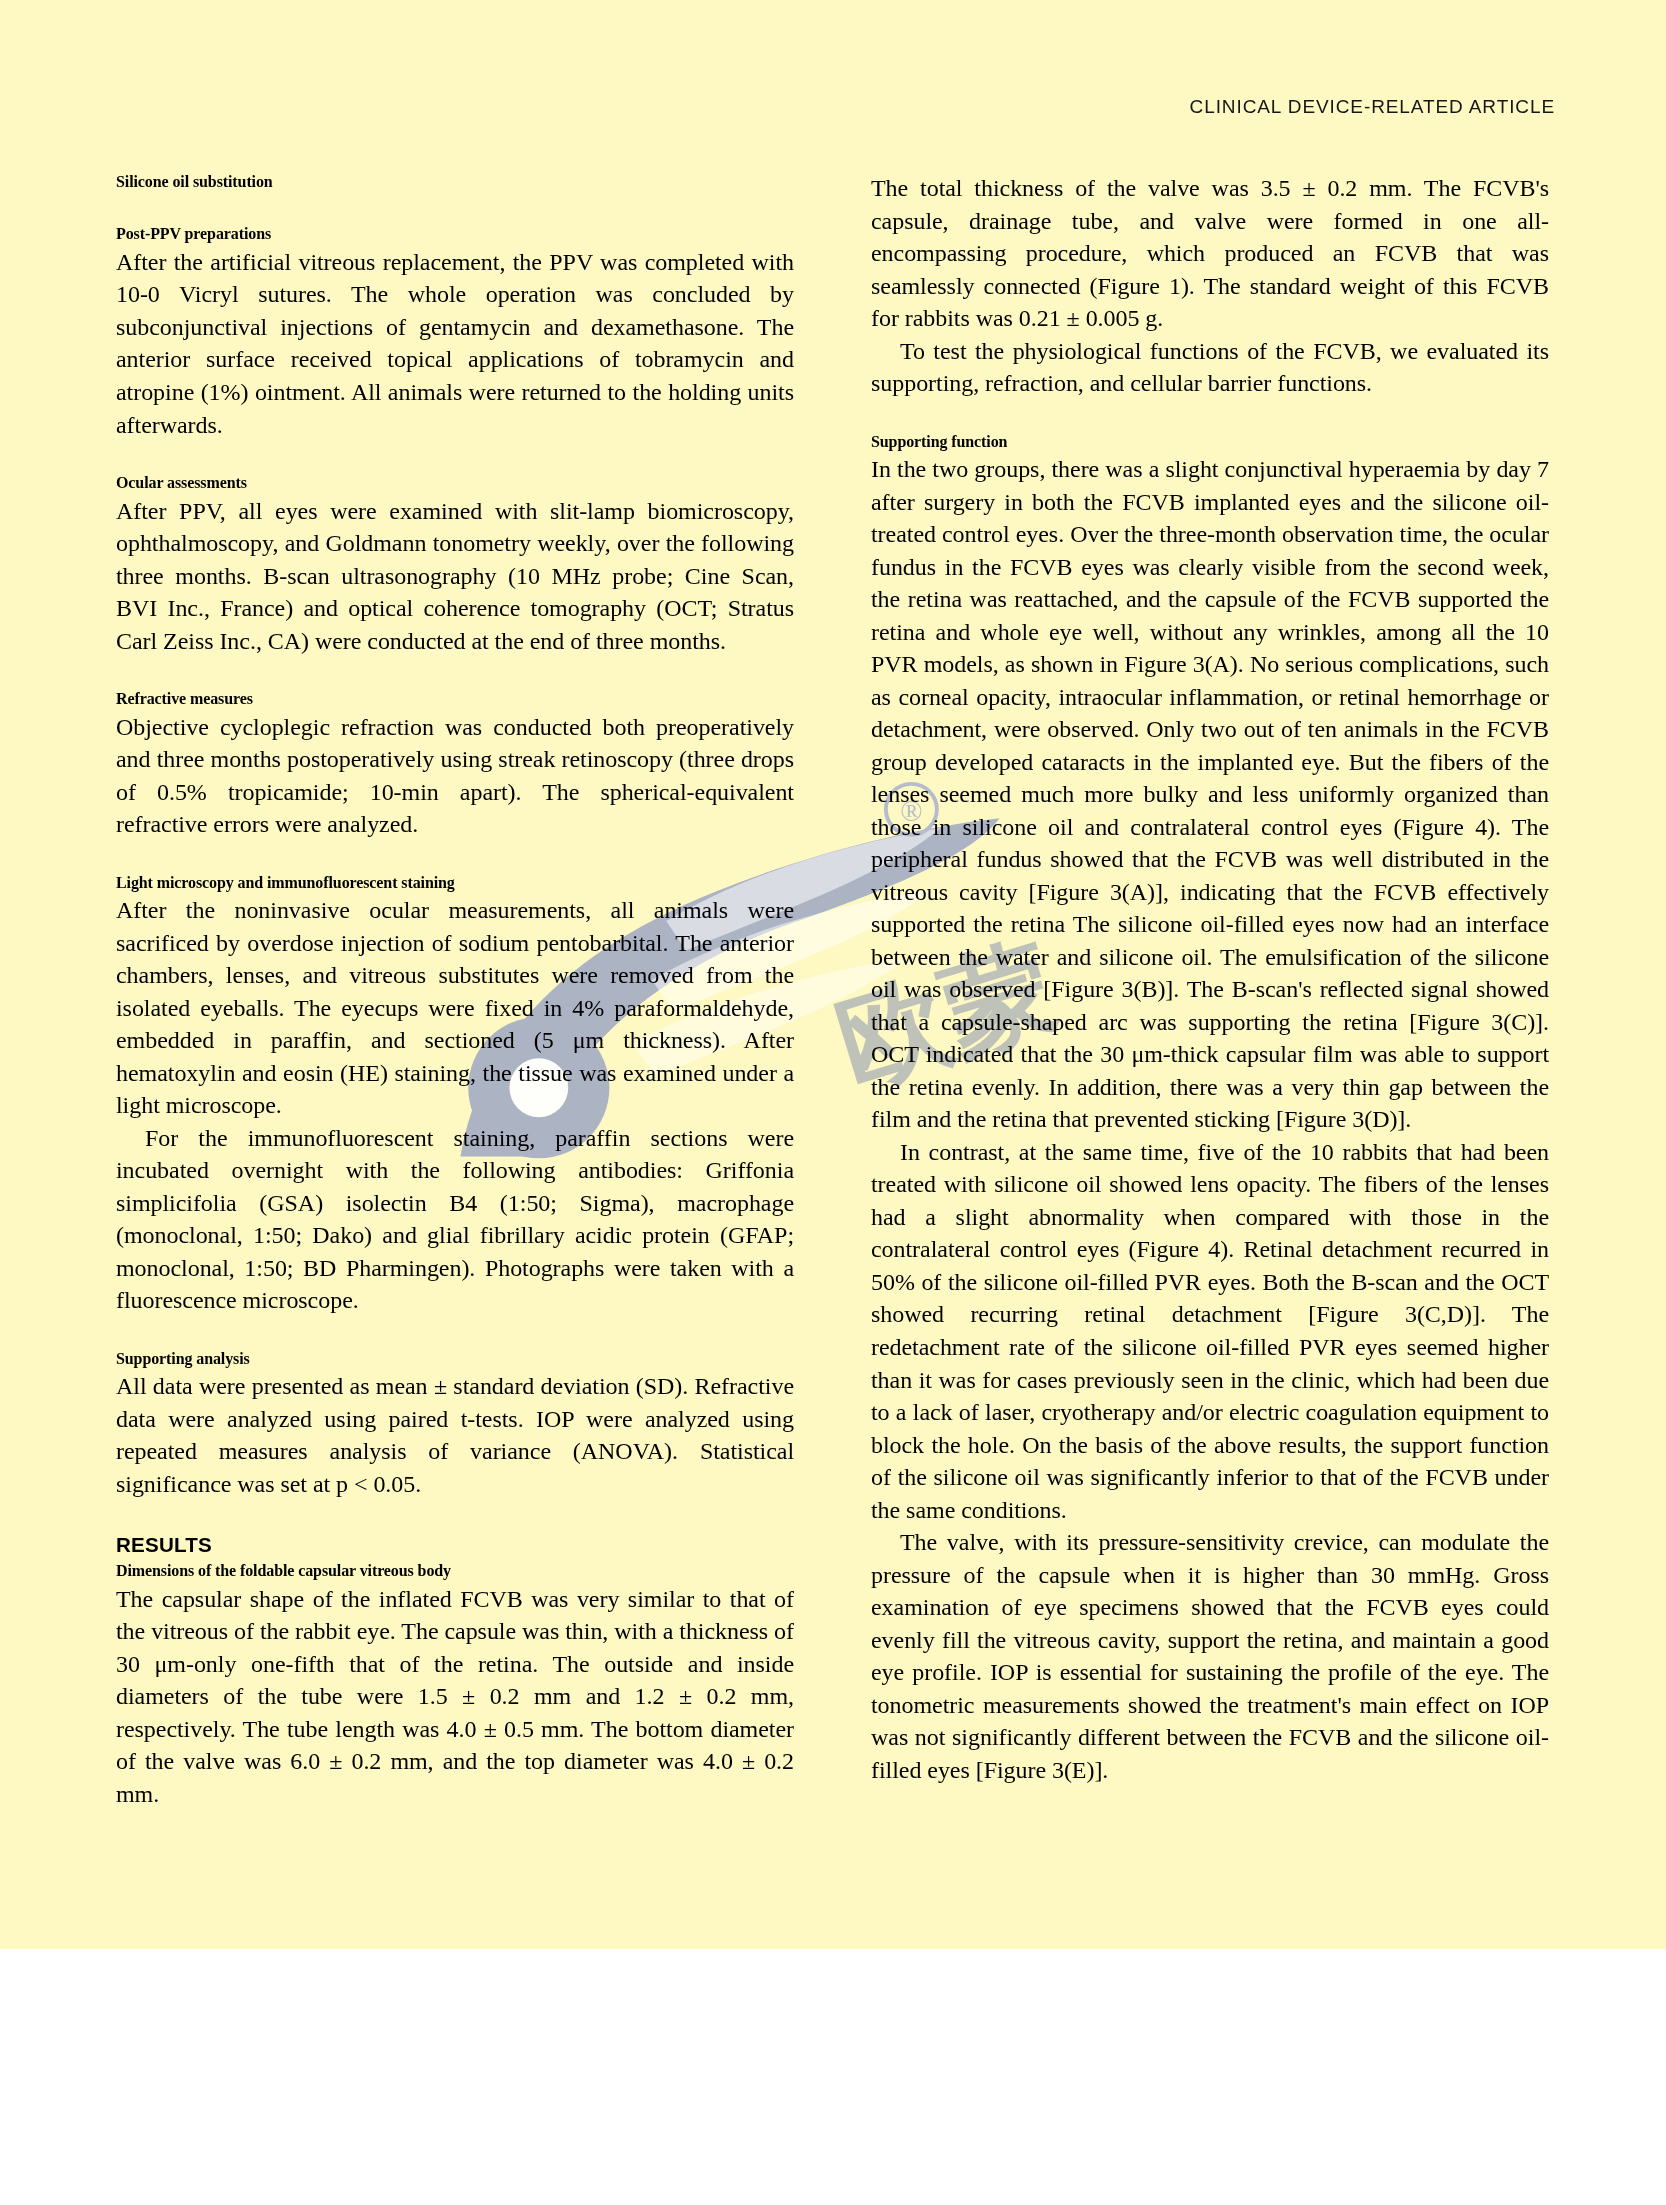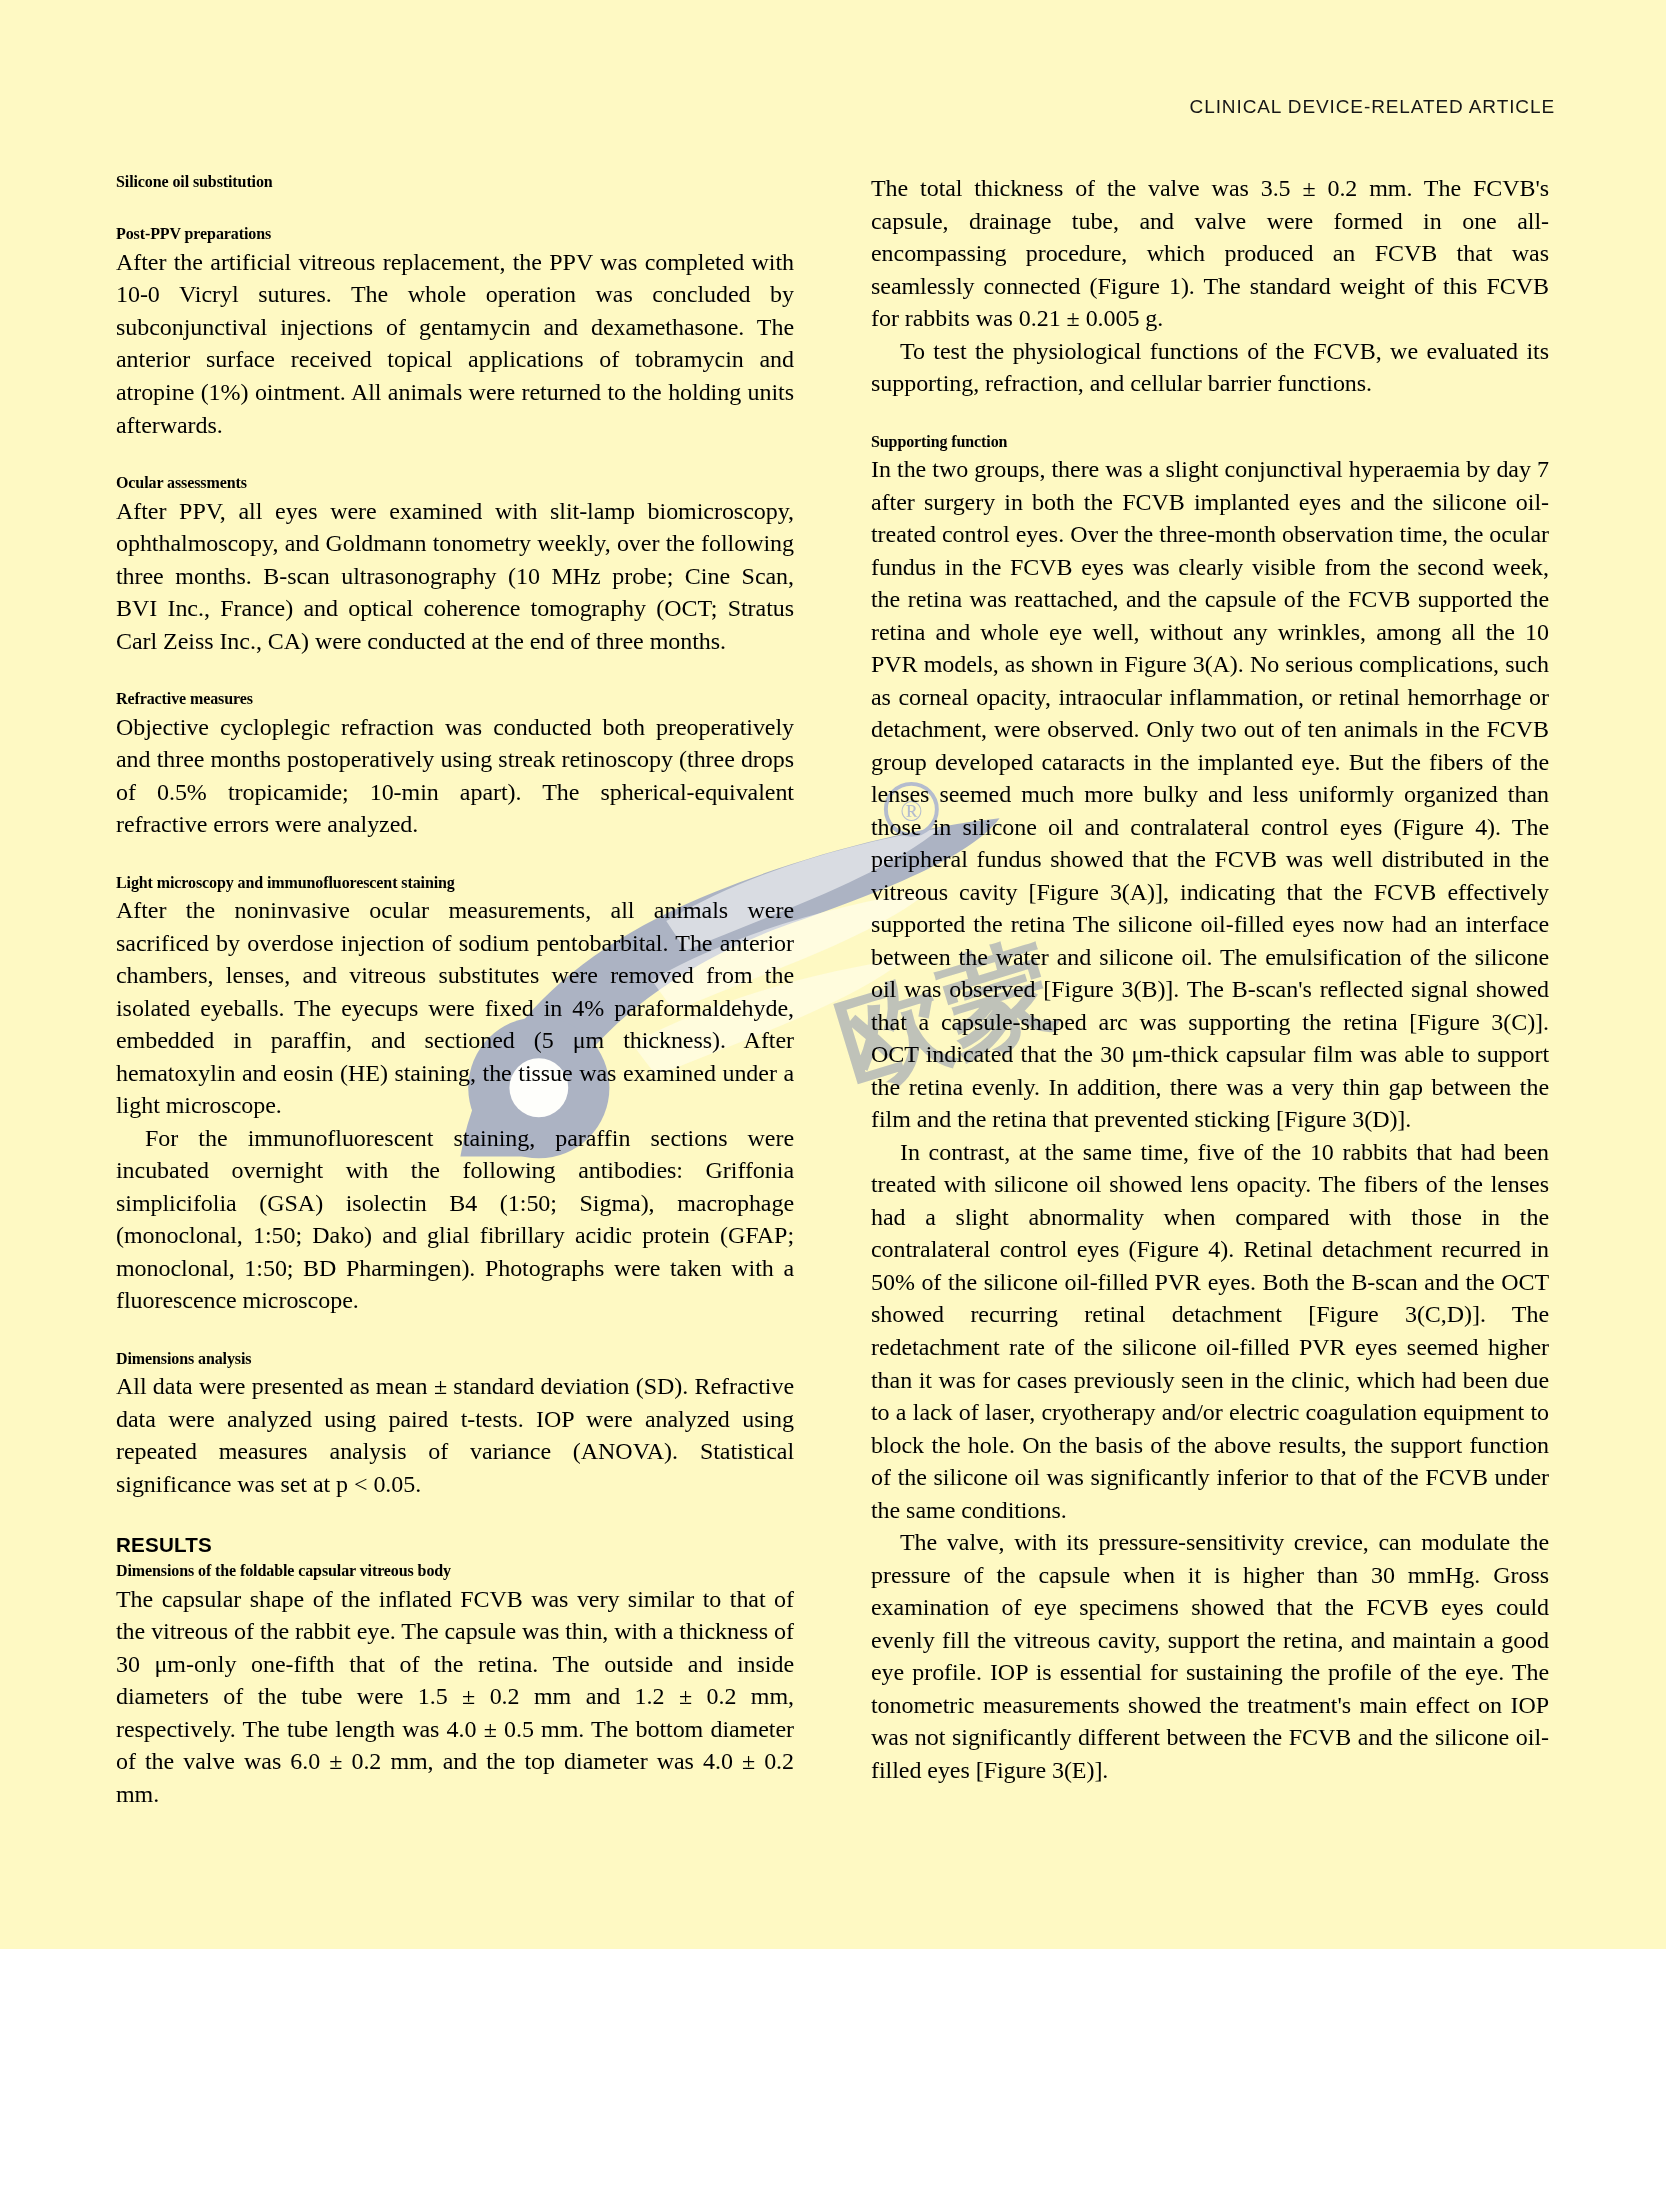--- a/index.html
+++ b/index.html
@@ -175,21 +175,21 @@
       <h3 class="sub spaced">Ocular assessments</h3>
       <p class="body">After PPV, all eyes were examined with slit-lamp biomicroscopy, ophthalmoscopy, and Goldmann tonometry weekly, over the following three months. B-scan ultrasonography (10 MHz probe; Cine Scan, BVI Inc., France) and optical coherence tomography (OCT; Stratus Carl Zeiss Inc., CA) were conducted at the end of three months.</p>
 
       <h3 class="sub spaced">Refractive measures</h3>
       <p class="body">Objective cycloplegic refraction was conducted both preoperatively and three months postoperatively using streak retinoscopy (three drops of 0.5% tropicamide; 10-min apart). The spherical-equivalent refractive errors were analyzed.</p>
 
       <h3 class="sub spaced">Light microscopy and immunofluorescent staining</h3>
       <p class="body">After the noninvasive ocular measurements, all animals were sacrificed by overdose injection of sodium pentobarbital. The anterior chambers, lenses, and vitreous substitutes were removed from the isolated eyeballs. The eyecups were fixed in 4% paraformaldehyde, embedded in paraffin, and sectioned (5 μm thickness). After hematoxylin and eosin (HE) staining, the tissue was examined under a light microscope.</p>
       <p class="body indent">For the immunofluorescent staining, paraffin sections were incubated overnight with the following antibodies: Griffonia simplicifolia (GSA) isolectin B4 (1:50; Sigma), macrophage (monoclonal, 1:50; Dako) and glial fibrillary acidic protein (GFAP; monoclonal, 1:50; BD Pharmingen). Photographs were taken with a fluorescence microscope.</p>
 
-      <h3 class="sub spaced">Dimensions analysis</h3>
+      <h3 class="sub spaced">Supporting analysis</h3>
       <p class="body">All data were presented as mean ± standard deviation (SD). Refractive data were analyzed using paired t-tests. IOP were analyzed using repeated measures analysis of variance (ANOVA). Statistical significance was set at p &lt; 0.05.</p>
 
       <h2 class="section">RESULTS</h2>
       <h3 class="sub">Dimensions of the foldable capsular vitreous body</h3>
       <p class="body">The capsular shape of the inflated FCVB was very similar to that of the vitreous of the rabbit eye. The capsule was thin, with a thickness of 30 μm-only one-fifth that of the retina. The outside and inside diameters of the tube were 1.5 ± 0.2 mm and 1.2 ± 0.2 mm, respectively. The tube length was 4.0 ± 0.5 mm. The bottom diameter of the valve was 6.0 ± 0.2 mm, and the top diameter was 4.0 ± 0.2 mm.</p>
     </div>
 
     <div class="col">
 
       <p class="body">The total thickness of the valve was 3.5 ± 0.2 mm. The FCVB's capsule, drainage tube, and valve were formed in one all-encompassing procedure, which produced an FCVB that was seamlessly connected (Figure 1). The standard weight of this FCVB for rabbits was 0.21 ± 0.005 g.</p>

